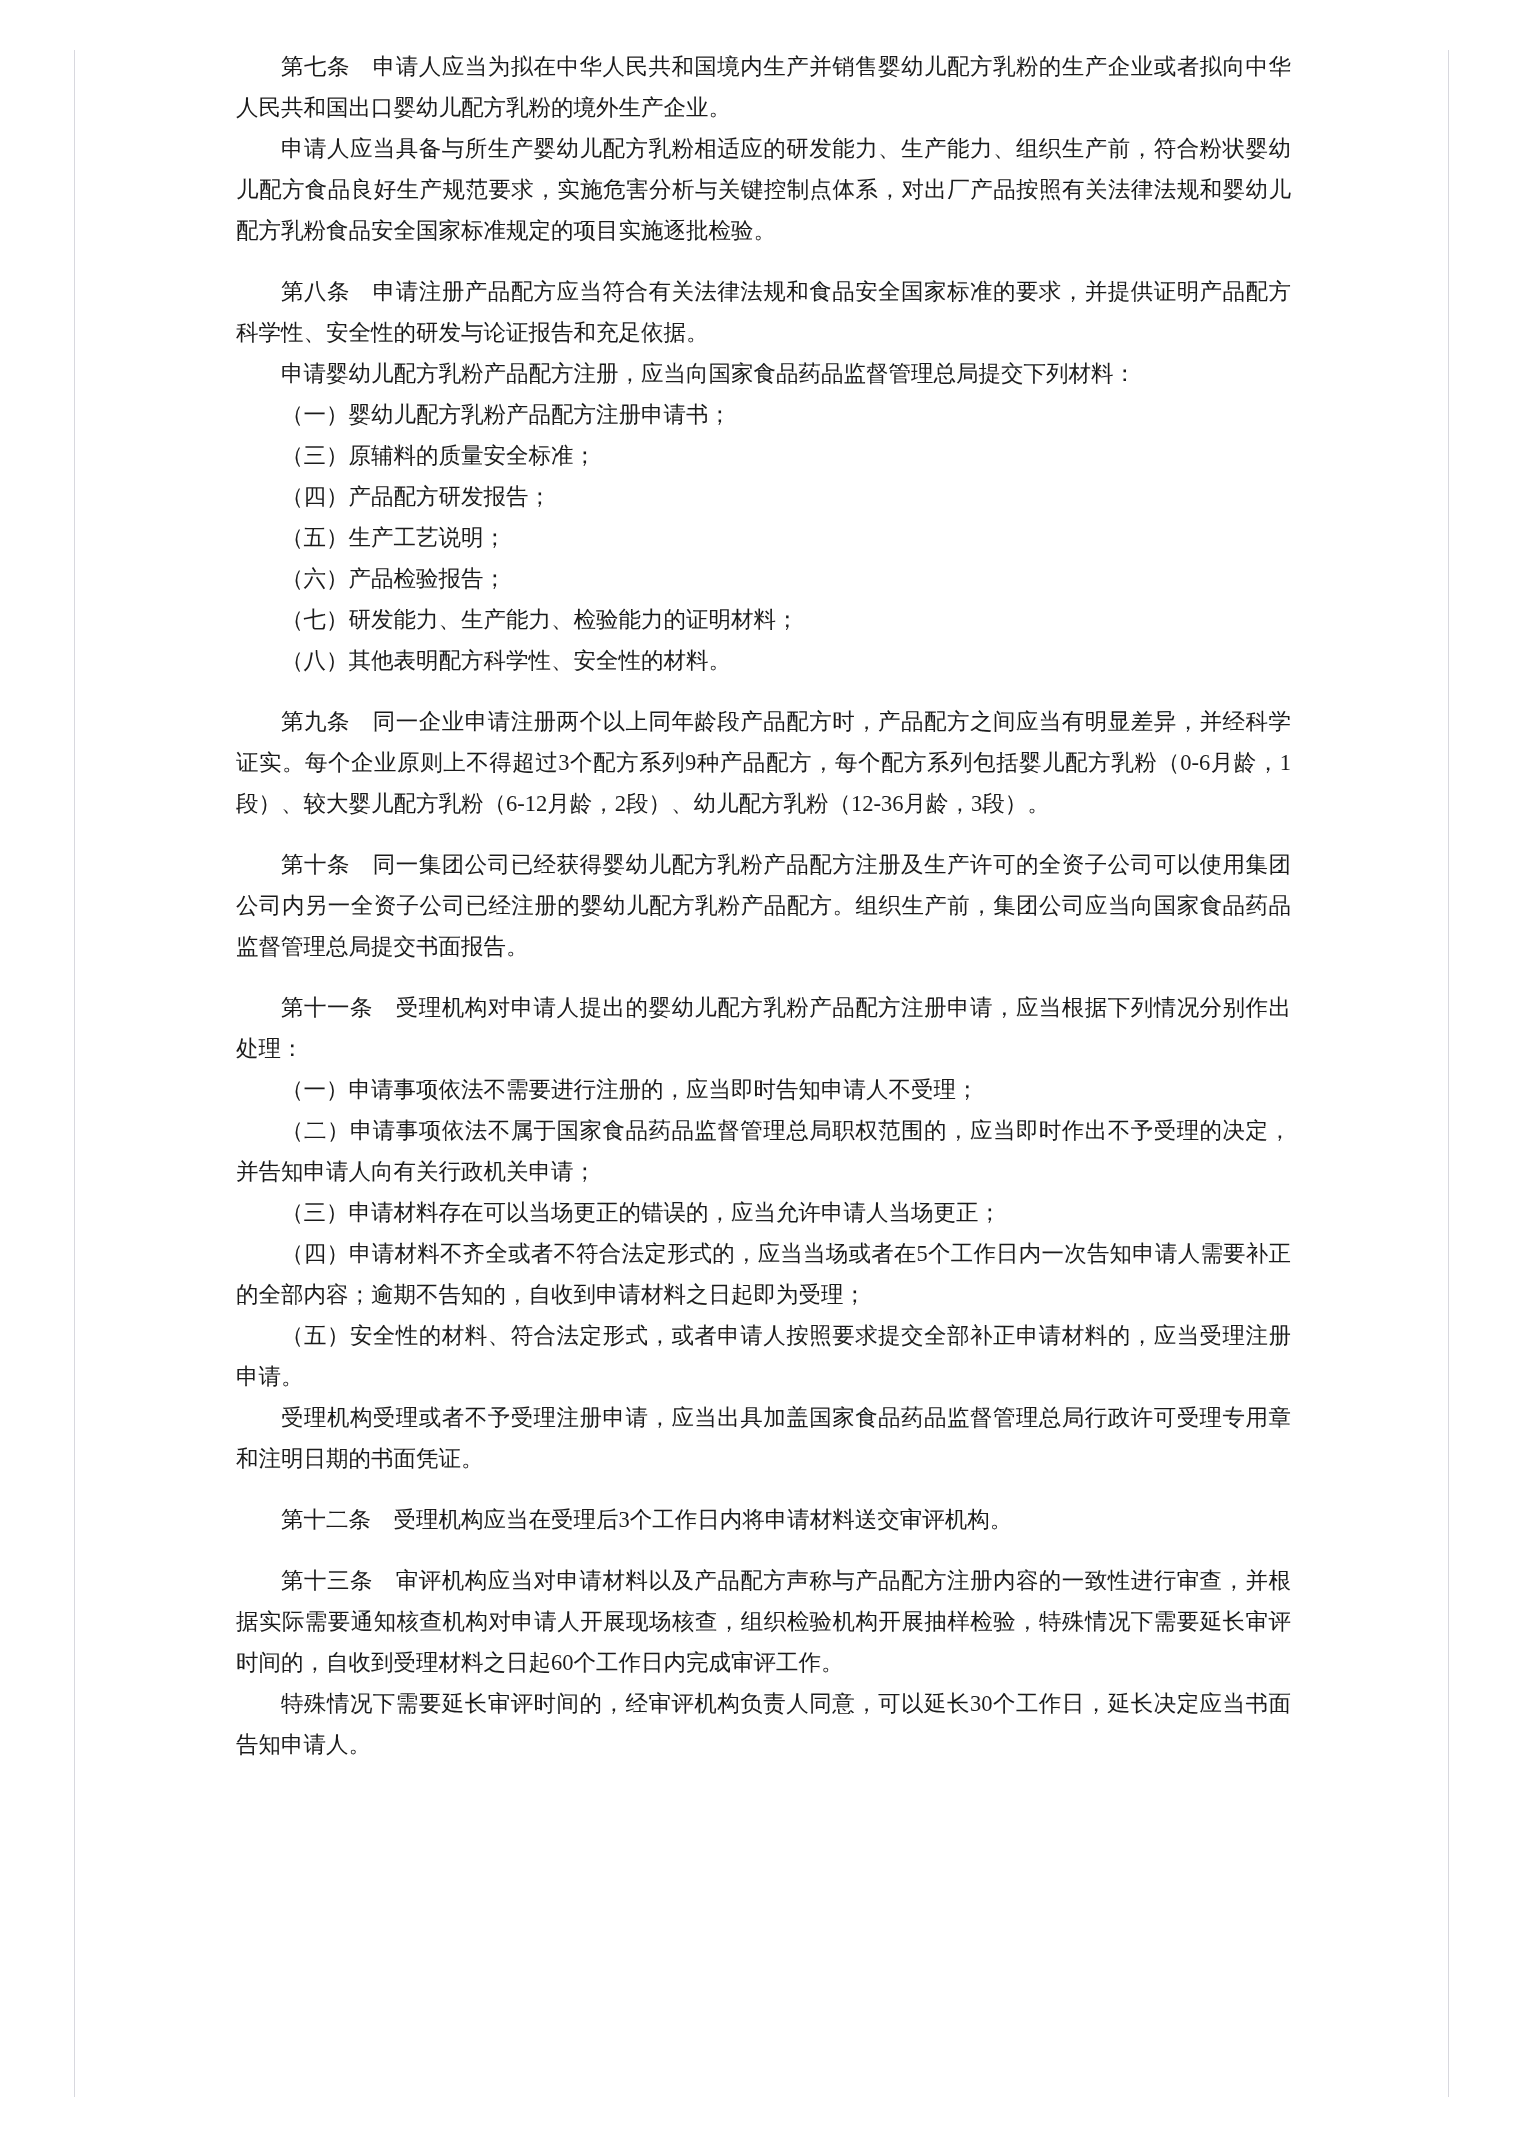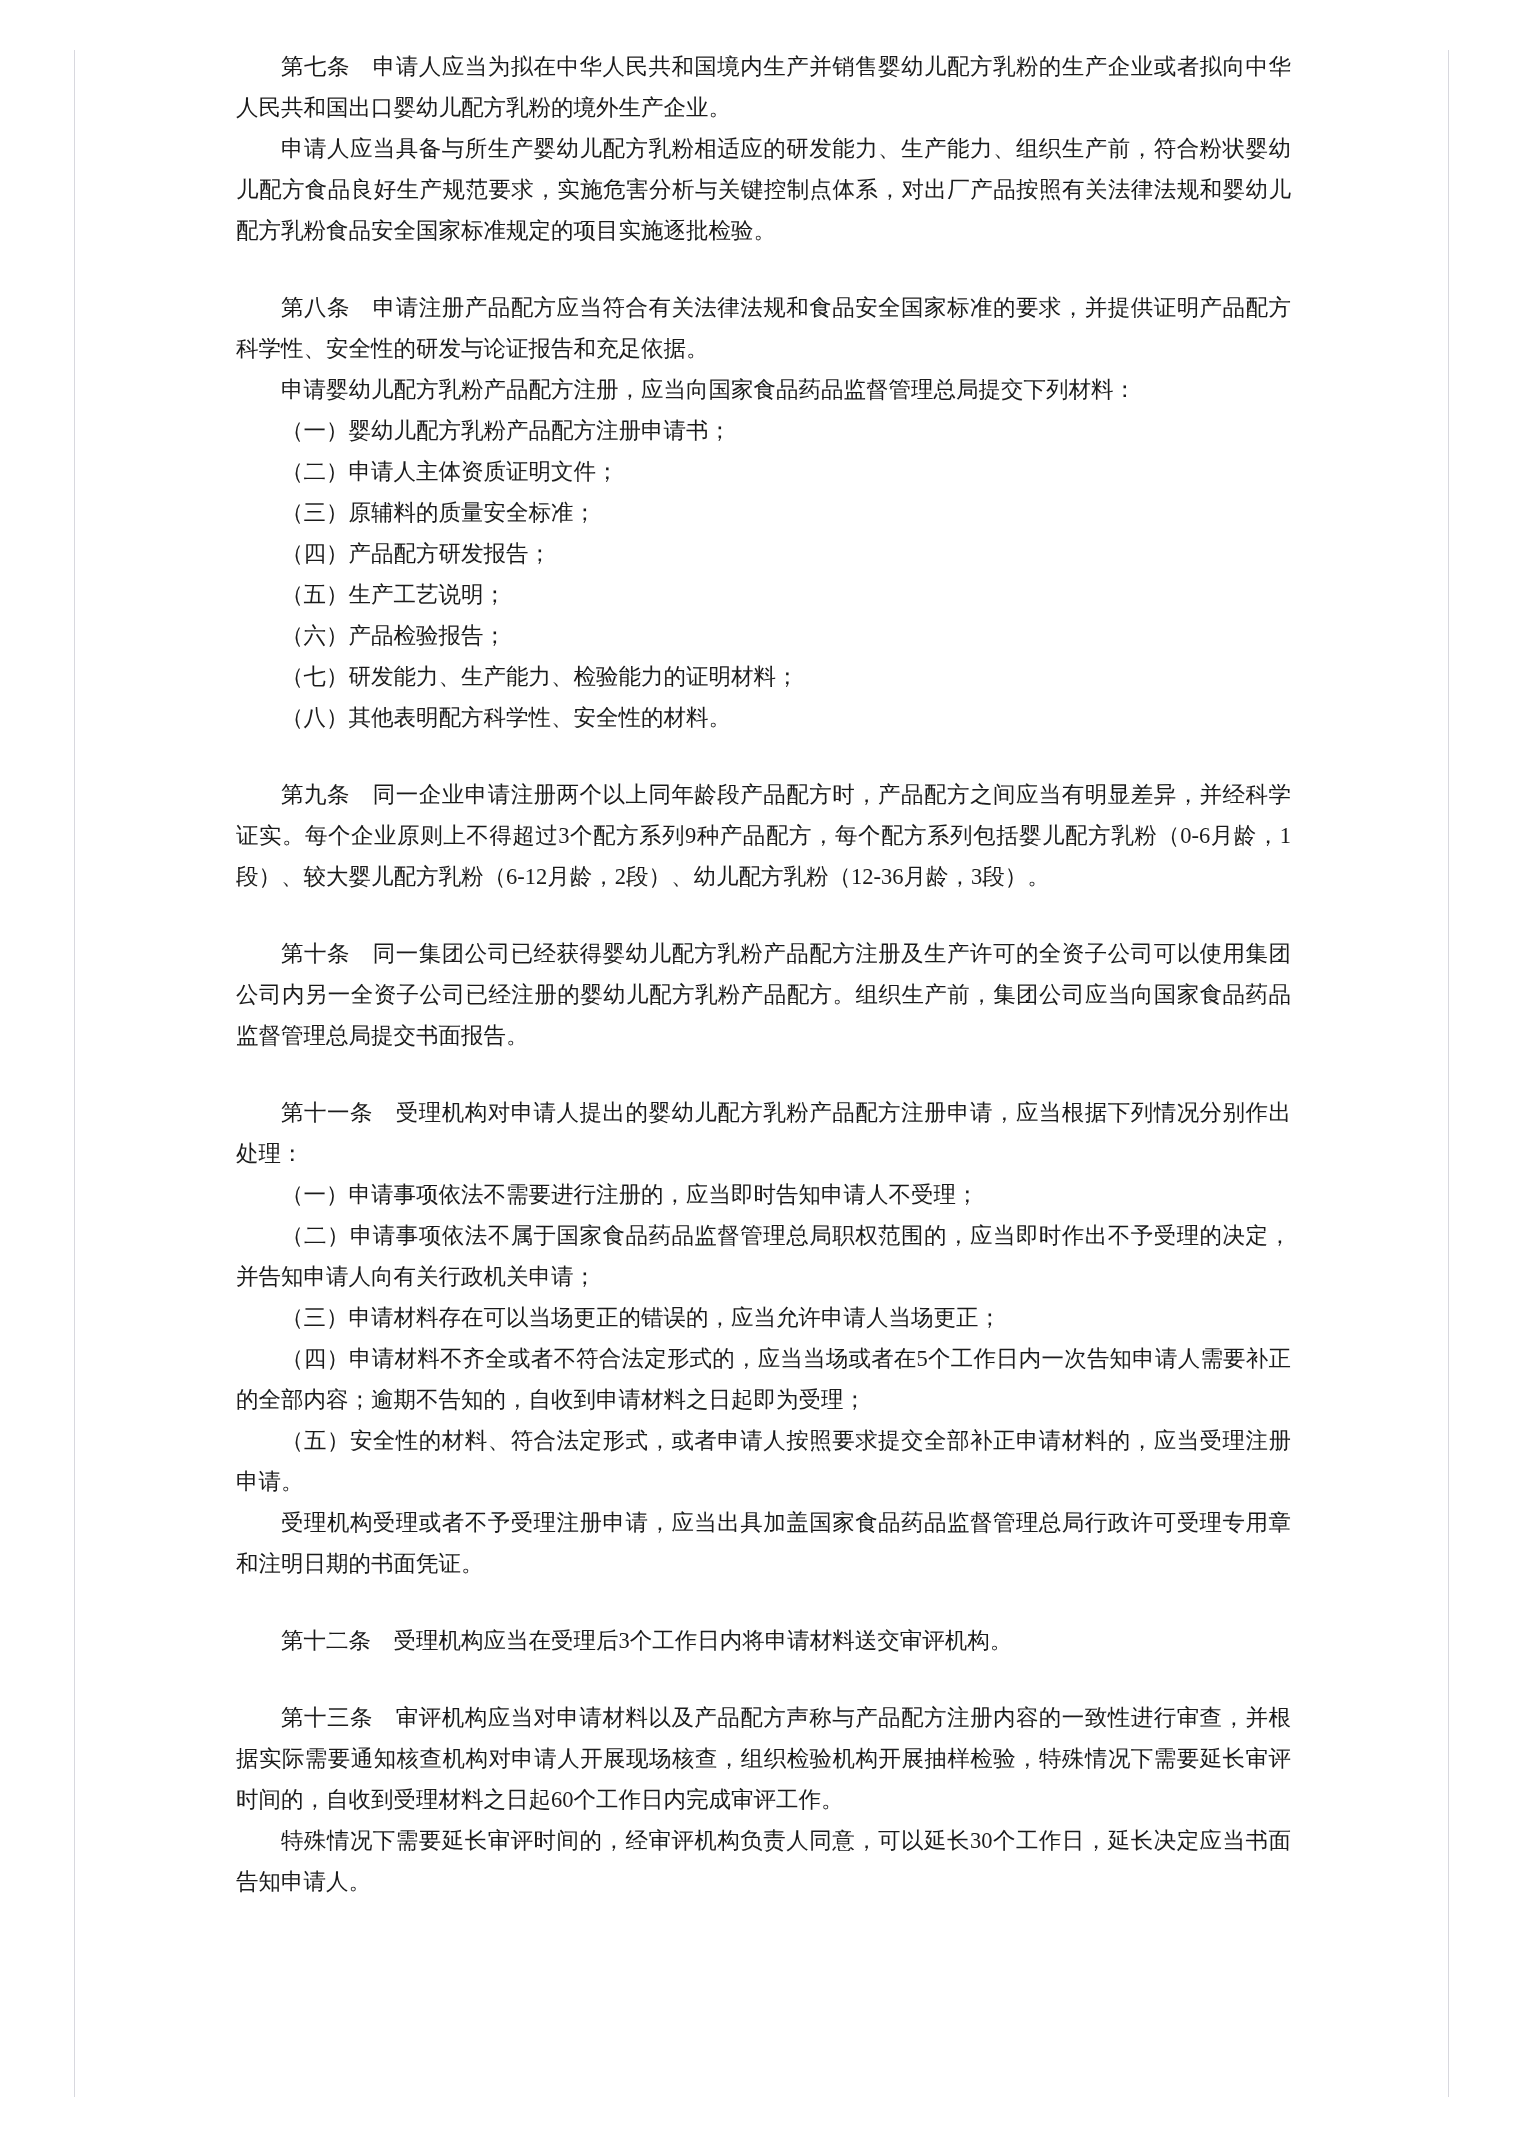--- a/index.html
+++ b/index.html
@@ -27,21 +27,21 @@
     position: absolute;
     left: 236px;
     top: 46px;
     width: 1055px;
     color: #1b1b1b;
     font-size: 22.5px;
     line-height: 41px;
     text-align: justify;
     text-justify: inter-character;
   }
-  .article { margin-top: 36px; }
+  .article { margin-top: 20px; }
   .article:first-child { margin-top: 0; }
   .article p {
     margin: 0;
     padding: 0;
     text-indent: 2em;
   }
 </style>
 </head>
 <body>
 
@@ -50,21 +50,20 @@
 
 <div class="doc-body">
     <div class="article">
       <p>第七条　申请人应当为拟在中华人民共和国境内生产并销售婴幼儿配方乳粉的生产企业或者拟向中华人民共和国出口婴幼儿配方乳粉的境外生产企业。</p>
       <p>申请人应当具备与所生产婴幼儿配方乳粉相适应的研发能力、生产能力、组织生产前，符合粉状婴幼儿配方食品良好生产规范要求，实施危害分析与关键控制点体系，对出厂产品按照有关法律法规和婴幼儿配方乳粉食品安全国家标准规定的项目实施逐批检验。</p>
     </div>
     <div class="article">
       <p>第八条　申请注册产品配方应当符合有关法律法规和食品安全国家标准的要求，并提供证明产品配方科学性、安全性的研发与论证报告和充足依据。</p>
       <p>申请婴幼儿配方乳粉产品配方注册，应当向国家食品药品监督管理总局提交下列材料：</p>
       <p>（一）婴幼儿配方乳粉产品配方注册申请书；</p>
-      <p>（二）申请人主体资质证明文件；</p>
       <p>（三）原辅料的质量安全标准；</p>
       <p>（四）产品配方研发报告；</p>
       <p>（五）生产工艺说明；</p>
       <p>（六）产品检验报告；</p>
       <p>（七）研发能力、生产能力、检验能力的证明材料；</p>
       <p>（八）其他表明配方科学性、安全性的材料。</p>
     </div>
     <div class="article">
       <p>第九条　同一企业申请注册两个以上同年龄段产品配方时，产品配方之间应当有明显差异，并经科学证实。每个企业原则上不得超过3个配方系列9种产品配方，每个配方系列包括婴儿配方乳粉（0-6月龄，1段）、较大婴儿配方乳粉（6-12月龄，2段）、幼儿配方乳粉（12-36月龄，3段）。</p>
     </div>

